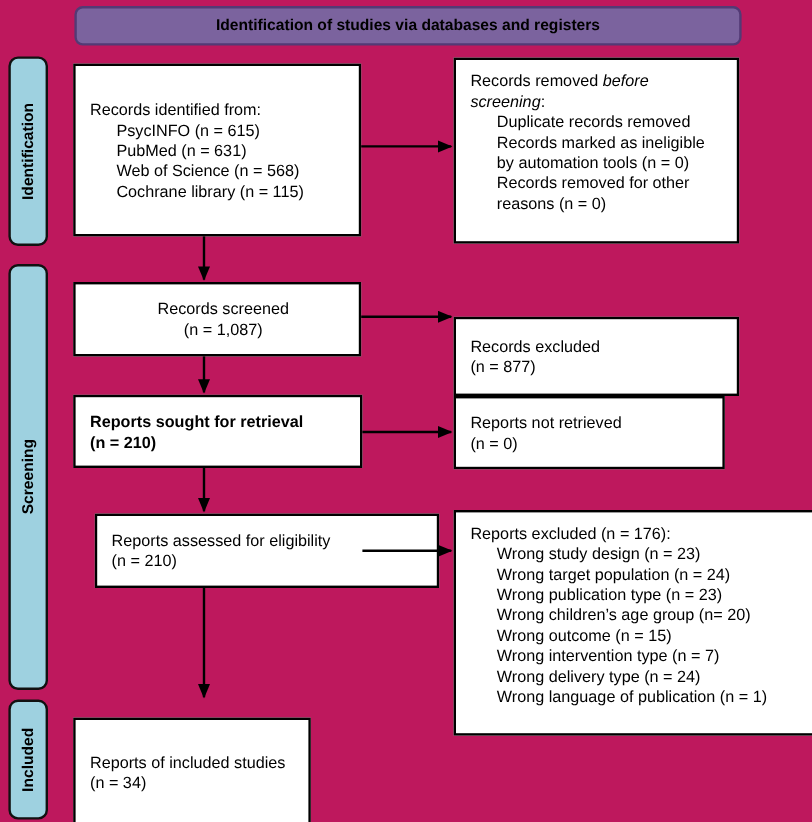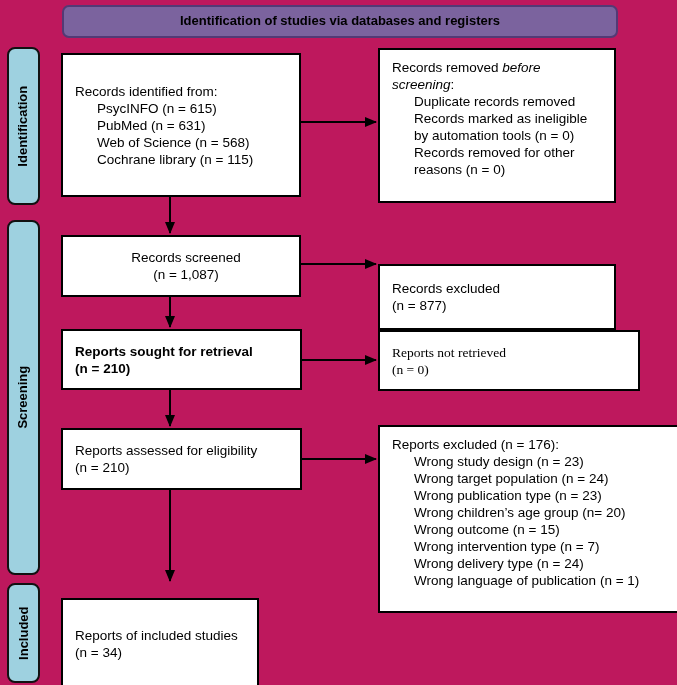--- a/index.html
+++ b/index.html
@@ -32,22 +32,22 @@
   .box {
     position:absolute; background:#fff; border:2.5px solid #000;
     box-sizing:border-box; padding:6px 2px 6px 12px;
   }
   .center { display:flex; flex-direction:column; justify-content:center; }
   .b1 { left:61px;  top:53px;  width:240px; height:144px; }
   .r1 { left:378px; top:48px;  width:238px; height:155px; padding-top:9px; }
   .b2 { left:61px;  top:235px; width:240px; height:62px;align-items:center; }
   .r2 { left:378px; top:232px; width:238px; height:66px;margin-top:32px; }
   .b3 { left:61px;  top:329px; width:241px; height:61px;font-weight:bold; }
-  .r3 { left:378px; top:330px; width:262px; height:61px;font-family:Liberation Serif, serif; }
-  .b4 { left:61px;  top:428px; width:241px; height:62px; }
+  .r3 { left:378px; top:330px; width:226px; height:61px; }
+  .b4 { left:79px;  top:428px; width:287px; height:62px; }
   .r4 { left:378px; top:425px; width:317px; height:188px; padding-top:9px; }
   .b5 { left:61px;  top:583px; width:198px; height:92px;margin-top:15px; }
   .indent { margin-left:22px; }
   .it { font-style:italic; }
   
   .arrows { position:absolute; left:0; top:0; width:677px; height:685px; pointer-events:none; }
 </style>
 </head>
 <body>
 

